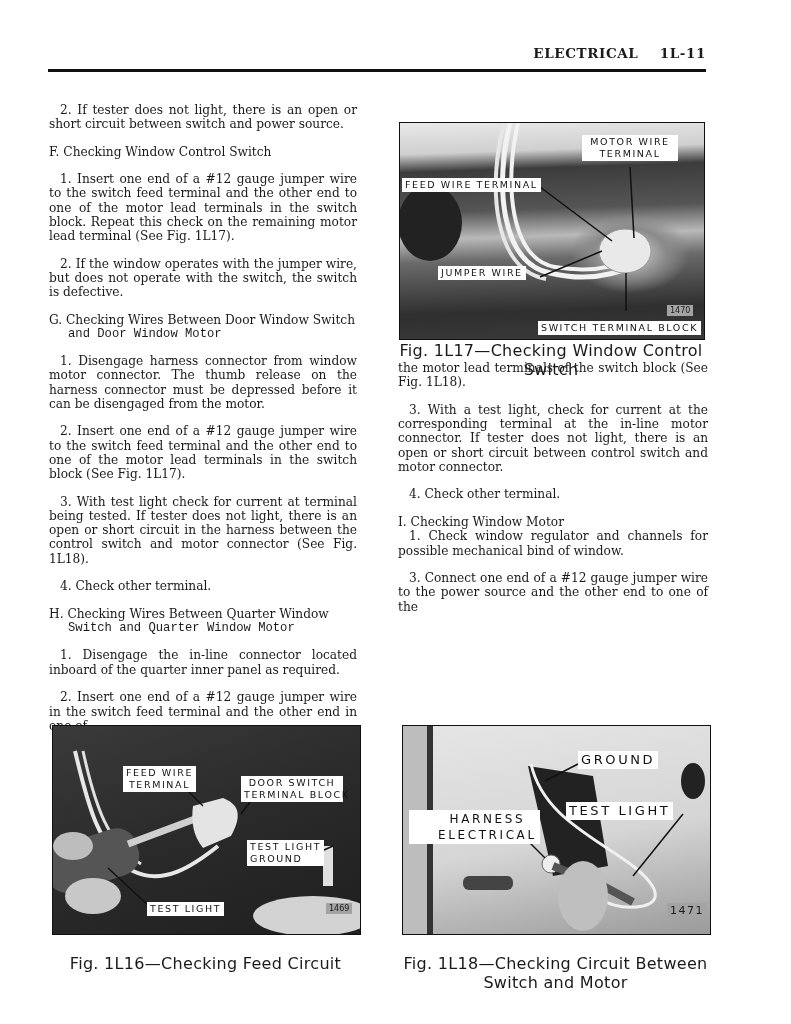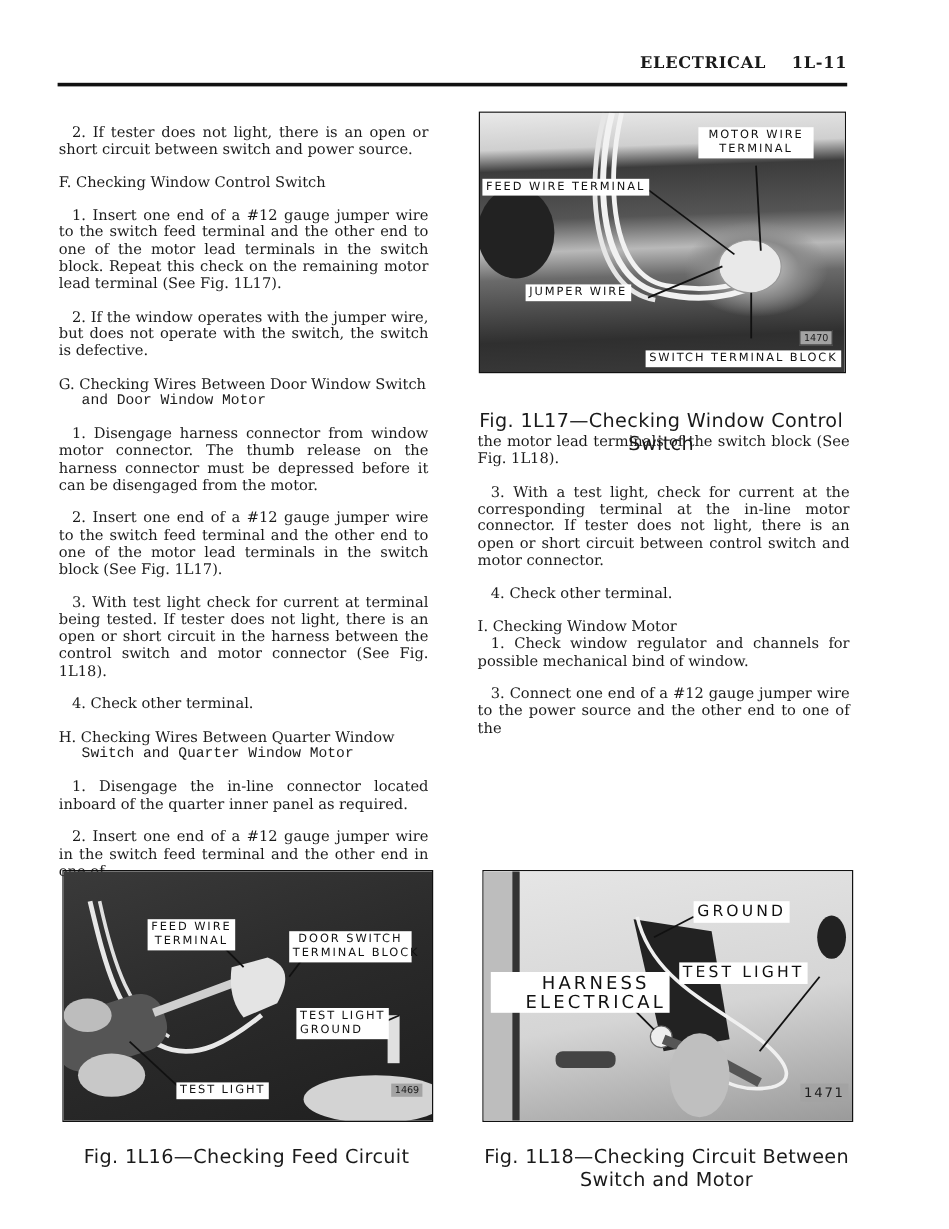--- a/index.html
+++ b/index.html
@@ -48,21 +48,21 @@
   <p class="ind">3. With test light check for current at terminal being tested. If tester does not light, there is an open or short circuit in the harness between the control switch and motor connector (See Fig. 1L18).</p>
   <p class="ind">4. Check other terminal.</p>
   <h3>
     <span>H. Checking Wires Between Quarter Window</span>
     <span class="hang">Switch and Quarter Window Motor</span>
   </h3>
   <p class="ind">1. Disengage the in-line connector located inboard of the quarter inner panel as required.</p>
   <p class="ind">2. Insert one end of a #12 gauge jumper wire in the switch feed terminal and the other end in one of</p>
 </div>
 
-<div class="photo" style="left:399px; top:93px; width:304px; height:216px;">
+<div class="photo" style="left:399px; top:122px; width:304px; height:216px;">
   <div class="bg" style="background:
       radial-gradient(ellipse 60px 40px at 230px 130px, #d8d8d8 0%, #8a8a8a 60%, transparent 100%),
       linear-gradient(178deg, #e9e9e9 0%, #cfcfcf 14%, #3c3c3c 22%, #555 40%, #b9b9b9 52%, #6a6a6a 62%, #2f2f2f 85%, #3a3a3a 100%);"></div>
   <svg class="over" width="304" height="216" viewBox="0 0 304 216">
     <ellipse cx="30" cy="100" rx="32" ry="38" fill="#222"></ellipse>
     <path d="M110 0 C 95 60, 100 140, 150 150 C 190 160, 220 150, 240 140" fill="none" stroke="#f2f2f2" stroke-width="5"></path>
     <path d="M118 0 C 104 60, 110 136, 155 144 C 190 150, 215 145, 236 134" fill="none" stroke="#f2f2f2" stroke-width="4"></path>
     <path d="M104 0 C 88 60, 92 146, 146 156" fill="none" stroke="#e6e6e6" stroke-width="4"></path>
     <ellipse cx="225" cy="128" rx="26" ry="22" fill="#e9e9e9" stroke="#999"></ellipse>
     <line x1="140" y1="64" x2="212" y2="118" stroke="#111" stroke-width="1.5"></line>
@@ -135,19 +135,19 @@
     <ellipse cx="148" cy="138" rx="9" ry="9" fill="#eee" stroke="#666"></ellipse>
     <path d="M150 140 L 200 160 L 230 176" fill="none" stroke="#555" stroke-width="8"></path>
     <ellipse cx="180" cy="170" rx="25" ry="35" fill="#bfbfbf"></ellipse>
     <rect x="60" y="150" width="50" height="14" rx="6" fill="#444"></rect>
     <line x1="175" y1="38" x2="142" y2="55" stroke="#111" stroke-width="1.5"></line>
     <line x1="280" y1="88" x2="230" y2="150" stroke="#111" stroke-width="1.5"></line>
     <line x1="120" y1="110" x2="142" y2="132" stroke="#111" stroke-width="1.5"></line>
   </svg>
   <div class="lab" style="left:175px; top:25px; font-size:13px; letter-spacing:2.6px; line-height:16px;">GROUND</div>
   <div class="lab" style="left:163px; top:76px; font-size:13px; letter-spacing:2.6px; line-height:16px;">TEST LIGHT</div>
-  <div class="lab" style="left:6px; top:84px; font-size:15px; letter-spacing:2.6px; line-height:16px;padding-left:29px;">
+  <div class="lab" style="left:6px; top:84px; font-size:12px; letter-spacing:2.6px; line-height:16px;padding-left:29px;">
     <div>HARNESS</div>
     <div>ELECTRICAL</div>
   </div>
   <div class="num" style="left:264px; top:177px; font-size:11px; line-height:15px; border:none; letter-spacing:1.5px;">1471</div>
 </div>
 <div class="cap" style="left:402px; top:954px; width:307px;">Fig. 1L18—Checking Circuit Between Switch and Motor</div>
 
 </body></html>

